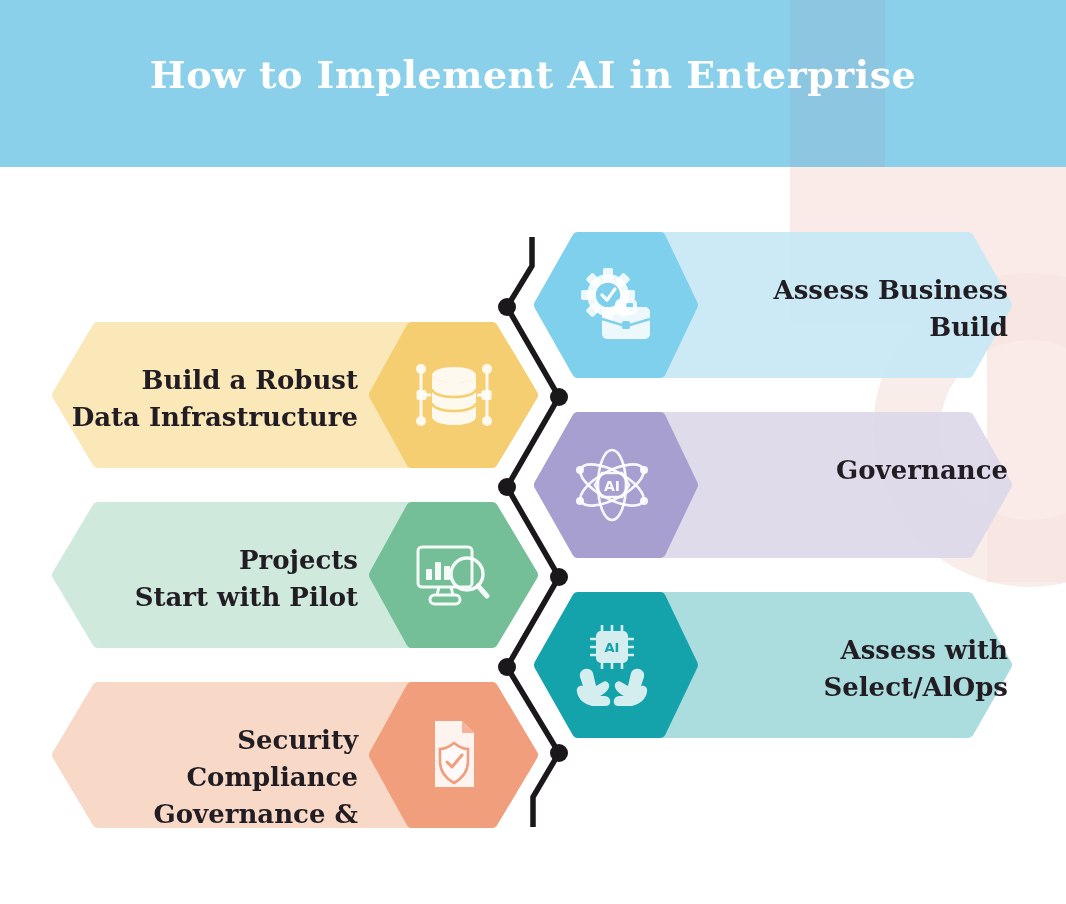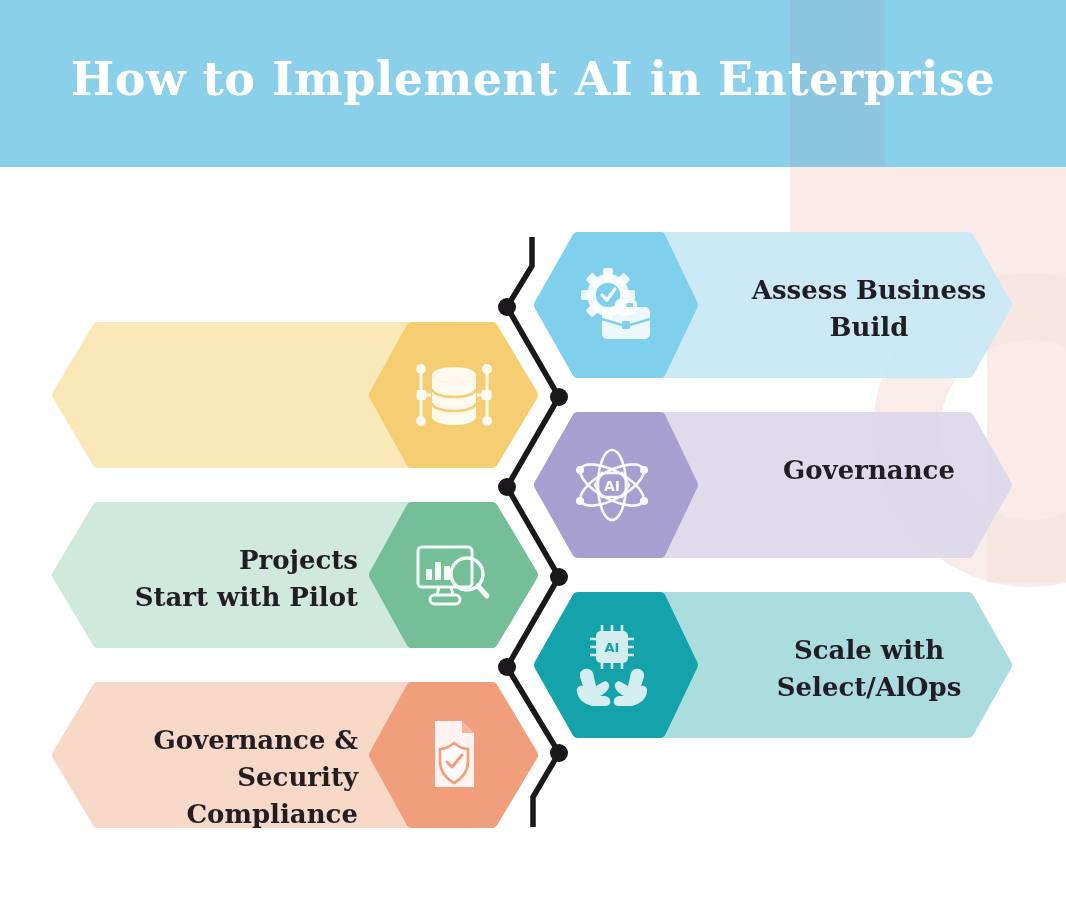--- a/index.html
+++ b/index.html
@@ -2,33 +2,33 @@
 <html><head>
 <meta charset="utf-8">
 <style>
   html,body{margin:0;padding:0;background:#ffffff;}
   #stage{position:relative;width:1066px;height:904px;background:#ffffff;overflow:hidden;
          font-family:"DejaVu Serif", "Liberation Serif", serif;}
   
   .header{position:absolute;left:0;top:0;width:1066px;height:167px;background:#8BD0EA;}
   .header-band{position:absolute;left:790px;top:0;width:95px;height:167px;background:rgba(150,140,165,0.14);}
   .title{position:absolute;left:0;top:52px;width:1066px;text-align:center;color:#ffffff;
-         font-size:46px;font-weight:700;letter-spacing:0.5px;}
+         font-size:38px;font-weight:700;letter-spacing:0.5px;}
   
   .pink-a{position:absolute;left:790px;top:167px;width:232px;height:158px;background:#FAEAE8;}
   .pink-b{position:absolute;left:987px;top:167px;width:79px;height:415px;background:#FAEAE8;}
   .pink-ring{position:absolute;left:873px;top:273px;width:314px;height:314px;border-radius:50%;
              border:67px solid #F6E3DF;box-sizing:border-box;opacity:0.65;}
   
   .banner{position:absolute;width:490px;height:150px;}
   .banner.right{width:482px;}
   .banner svg.shape{position:absolute;left:0;top:0;display:block;}
   .step-text{position:absolute;top:42px;line-height:37px;font-size:26px;font-weight:700;color:#211D23;}
   .step-text.left-side{left:20px;width:288px;text-align:right;}
-  .step-text.right-side{left:187px;width:300px;text-align:center;}
+  .step-text.right-side{left:176px;width:300px;text-align:right;}
   .icon-box{position:absolute;width:92px;height:92px;top:29px;}
   .icon-box.on-left-banner{left:358px;}
   .icon-box.on-right-banner{left:34px;}
   .zigzag{position:absolute;left:490px;top:225px;}
 </style>
 </head>
 <body>
 
 <div id="stage">
 
@@ -101,20 +101,24 @@
           <g>
             <circle cx="79" cy="20" r="5"></circle>
             <rect x="77.5" y="24" width="3" height="44"></rect>
             <circle cx="79" cy="72" r="5"></circle>
             <rect x="73.5" y="41" width="10" height="10" rx="2"></rect>
             <rect x="69" y="44.5" width="6" height="3"></rect>
           </g>
         </g>
       </svg>
     </div>
+    <div class="step-text left-side">
+      <div>Build a Robust</div>
+      <div>Data Infrastructure</div>
+    </div>
   </div>
 
   <div class="banner right" style="left:532px;top:410px;">
     <svg class="shape" width="482" height="150" viewBox="0 0 482 150">
       <polygon points="8,75 46,8 436,8 474,75 436,142 46,142" stroke-width="12" stroke-linejoin="round" opacity="0.95" fill="#DEDAEA" stroke="#DEDAEA"></polygon>
       <polygon points="8,75 46,8 128,8 160,75 128,142 46,142" stroke-width="12" stroke-linejoin="round" fill="#A79FD0" stroke="#A79FD0"></polygon>
     </svg>
     <div class="icon-box on-right-banner">
       <svg width="92" height="92" viewBox="0 0 92 92">
         <g stroke="rgba(255,255,255,0.9)" stroke-width="2.6" fill="none">
@@ -179,43 +183,43 @@
             <path d="M62,20 L68,20 M62,28 L68,28 M62,36 L68,36"></path>
           </g>
           <rect x="30" y="12" width="32" height="32" rx="5"></rect>
           <path d="M22,50 C17,49 13,53 14,58 L17,67 C13,66 10,69 11,73 C12,80 18,85 26,87 L40,87 C43,87 45,84 44,81 C43.5,78.5 41,77 38,77 L34,77 C38,75 42,72 43,68 C44,64 40,61 37,63 L30,67 L27,54 C26,51 24,50.3 22,50 Z"></path>
           <path d="M70,50 C75,49 79,53 78,58 L75,67 C79,66 82,69 81,73 C80,80 74,85 66,87 L52,87 C49,87 47,84 48,81 C48.5,78.5 51,77 54,77 L58,77 C54,75 50,72 49,68 C48,64 52,61 55,63 L62,67 L65,54 C66,51 68,50.3 70,50 Z"></path>
         </g>
         <text x="46" y="33" text-anchor="middle" font-family="DejaVu Sans, sans-serif" font-size="13" font-weight="bold" fill="#14A3AB">AI</text>
       </svg>
     </div>
     <div class="step-text right-side">
-      <div>Scale with</div>
+      <div>Assess with</div>
       <div>Select/AlOps</div>
     </div>
   </div>
 
   <div class="banner" style="left:50px;top:680px;">
     <svg class="shape" width="490" height="150" viewBox="0 0 490 150">
       <polygon points="8,75 48,8 442,8 482,75 442,142 48,142" stroke-width="12" stroke-linejoin="round" opacity="0.95" fill="#F8D6C3" stroke="#F8D6C3"></polygon>
       <polygon points="325,75 362,8 442,8 482,75 442,142 362,142" stroke-width="12" stroke-linejoin="round" fill="#F19E7D" stroke="#F19E7D"></polygon>
     </svg>
     <div class="icon-box on-left-banner">
       <svg width="92" height="92" viewBox="0 0 92 92">
         <g>
           <path d="M27,12 L54,12 L66,24 L66,78 L27,78 Z" fill="rgba(255,255,255,0.88)"></path>
           <path d="M54,12 L54,24 L66,24 Z" opacity="0.75" fill="#F19E7D"></path>
           <path d="M46,34 C51,38 56,40 60,40 L60,52 C60,63 53,70 46,74 C39,70 32,63 32,52 L32,40 C36,40 41,38 46,34 Z" fill="rgba(255,255,255,0.6)" stroke-width="2.6" stroke="#F19E7D"></path>
           <polyline points="39,53 44,58 54,46" fill="none" stroke-width="3" stroke-linecap="round" stroke-linejoin="round" stroke="#F19E7D"></polyline>
         </g>
       </svg>
     </div>
     <div class="step-text left-side">
+      <div>Security Compliance</div>
       <div>Governance &amp;</div>
-      <div>Security Compliance</div>
     </div>
   </div>
 
   <svg class="zigzag" width="90" height="615" viewBox="490 225 90 615">
     <polyline points="532,237 532,266 507,307 559,397 507,487 559,577 507,667 559,753 533,797 533,827" fill="none" stroke="#1B181C" stroke-width="5.5"></polyline>
     <g fill="#1B181C">
       <circle cx="507" cy="307" r="9"></circle>
       <circle cx="559" cy="397" r="9"></circle>
       <circle cx="507" cy="487" r="9"></circle>
       <circle cx="559" cy="577" r="9"></circle>

